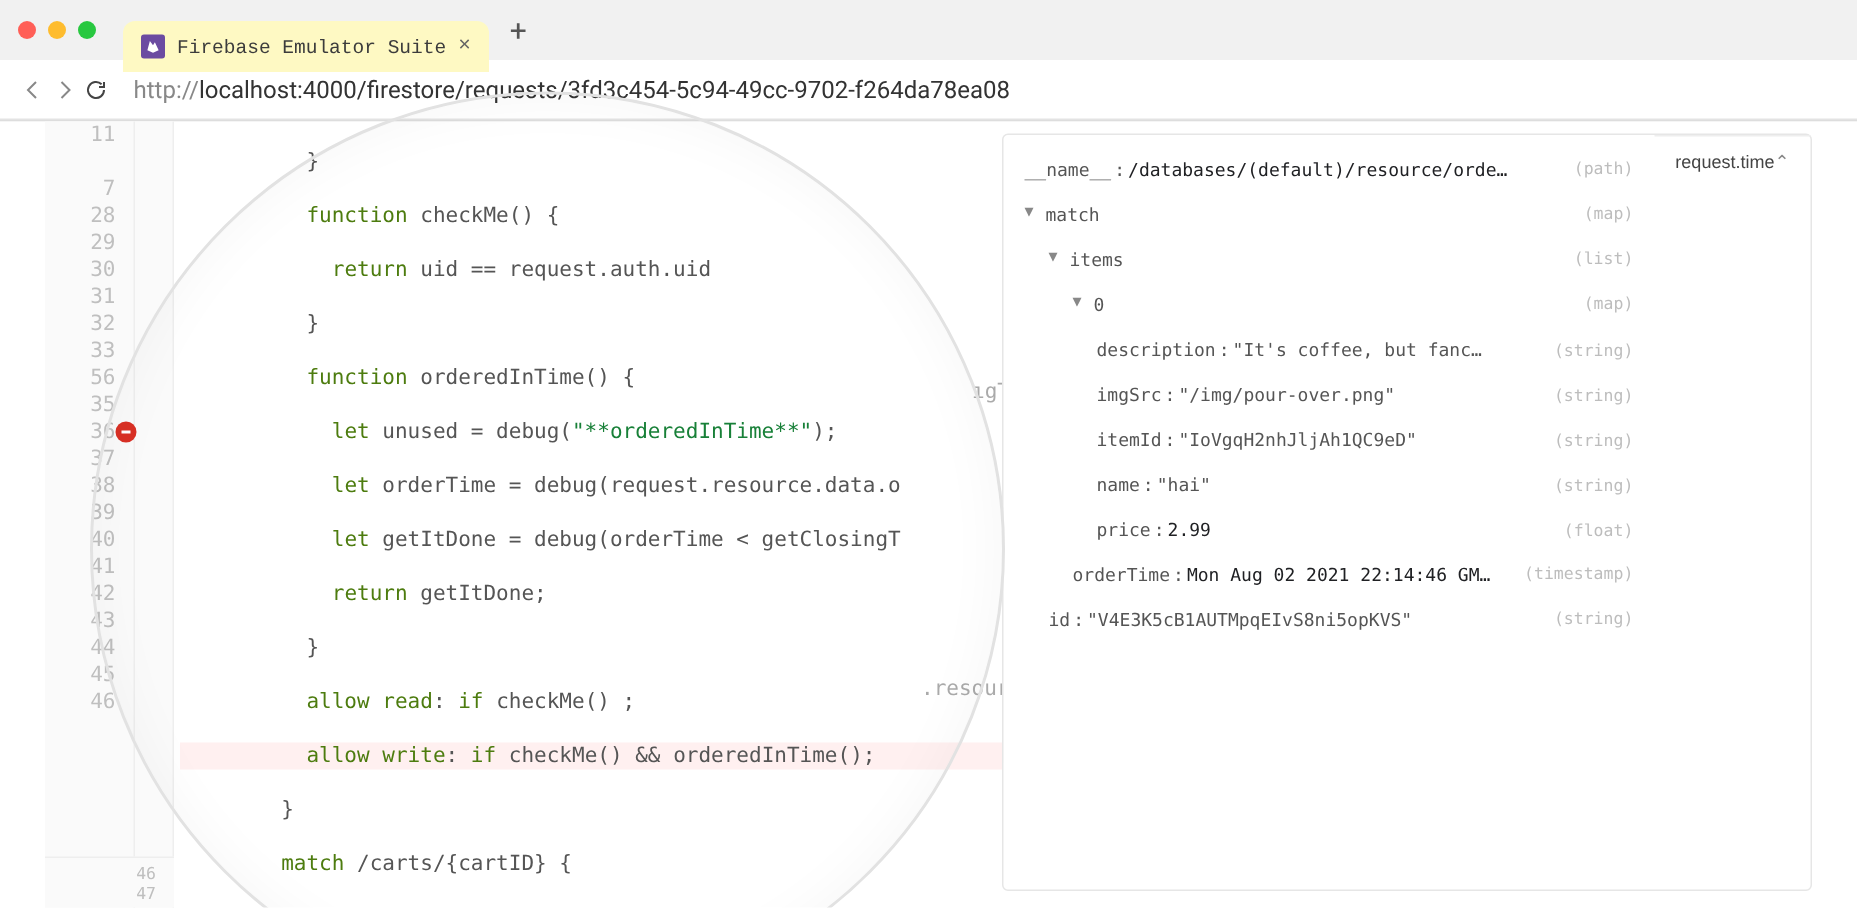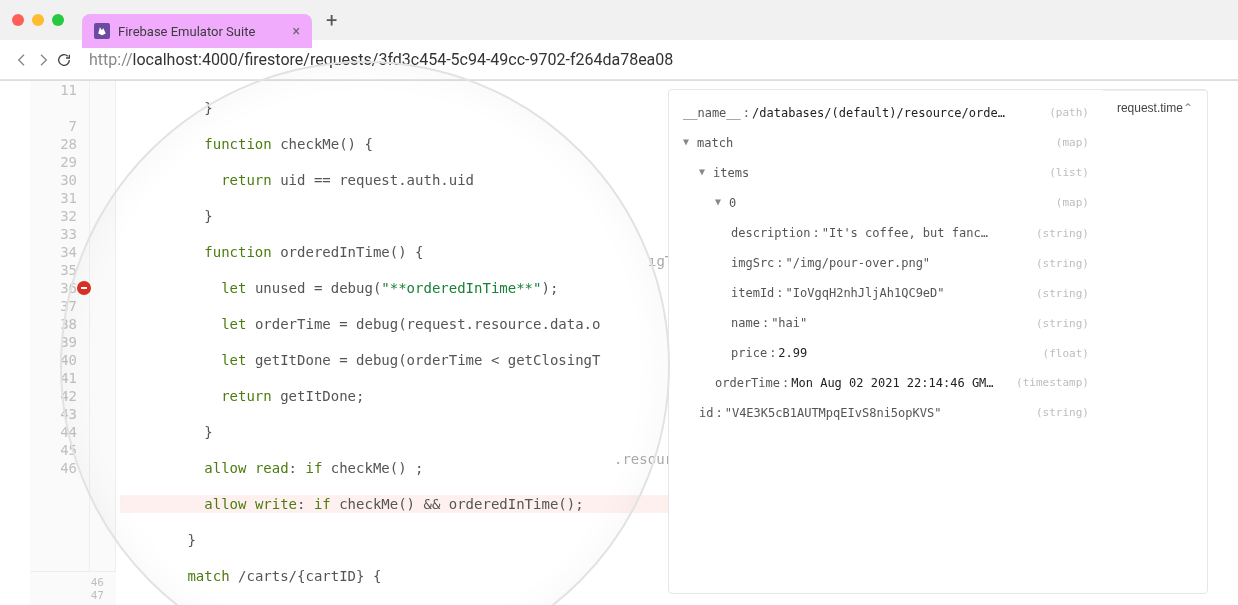--- a/index.html
+++ b/index.html
@@ -4,21 +4,21 @@
 <style>
   * { box-sizing: border-box; margin: 0; padding: 0; }
   html, body { width: 1238px; height: 605px; font-family: -apple-system, BlinkMacSystemFont, "Segoe UI", Roboto, sans-serif; background: #fff; overflow: hidden; }
   .browser-chrome { background: #f1f1f1; border-bottom: 1px solid #ddd; }
   .tab-bar { display: flex; align-items: center; height: 40px; padding-left: 12px; }
   .traffic-lights { display: flex; gap: 8px; margin-right: 18px; }
   .tl { width: 12px; height: 12px; border-radius: 50%; }
   .tl.red { background: #ff5f57; }
   .tl.yellow { background: #febc2e; }
   .tl.green { background: #28c840; }
-  .tab { display: flex; align-items: center; background: #f0abfc; height: 34px; padding: 0 12px; margin-top: 22px; border-radius: 8px 8px 0 0; min-width: 230px; gap: 8px; }
+  .tab { display: flex; align-items: center; background: #fef9c3; height: 34px; padding: 0 12px; margin-top: 22px; border-radius: 8px 8px 0 0; min-width: 230px; gap: 8px; font-family: Liberation Mono, monospace; }
   .favicon { width: 16px; height: 16px; background: #6b4ba1; border-radius: 2px; display:flex; align-items:center; justify-content:center; color:#fff; font-size:10px;}
   .favicon svg { width:10px; height:10px; fill:#fff; }
   .tab-title { font-size: 13px; color: #3c3c3c; flex: 1; }
   .tab-close { color: #666; font-size: 14px; cursor: pointer; }
   .new-tab { color: #555; font-size: 20px; padding: 0 14px; cursor: pointer; }
   .nav-bar { display: flex; align-items: center; height: 40px; padding: 0 14px; gap: 5px; background: #fff; border-bottom: 1px solid #e3e3e3; }
   .nav-btn { color: #888; display:flex; align-items:center; }
   .nav-btn svg { width: 16px; height: 16px; stroke: currentColor; }
   .nav-btn.enabled { color: #444; }
   .url-bar { flex: 1; height: 28px; line-height: 28px; font-size: 16px; color: #333; padding: 0 12px; }
@@ -112,21 +112,21 @@
     <div class="gutter">
       <div class="gutter-row">11</div>
       <div class="gutter-row"></div>
       <div class="gutter-row">7</div>
       <div class="gutter-row">28</div>
       <div class="gutter-row">29</div>
       <div class="gutter-row">30</div>
       <div class="gutter-row">31</div>
       <div class="gutter-row">32</div>
       <div class="gutter-row">33</div>
-      <div class="gutter-row">34</div>
+      <div class="gutter-row">56</div>
       <div class="gutter-row">35</div>
       <div class="gutter-row"><span>36</span><span class="error-dot"></span></div>
       <div class="gutter-row">37</div>
       <div class="gutter-row">38</div>
       <div class="gutter-row">39</div>
       <div class="gutter-row">40</div>
       <div class="gutter-row">41</div>
       <div class="gutter-row">42</div>
       <div class="gutter-row">43</div>
       <div class="gutter-row">44</div>

